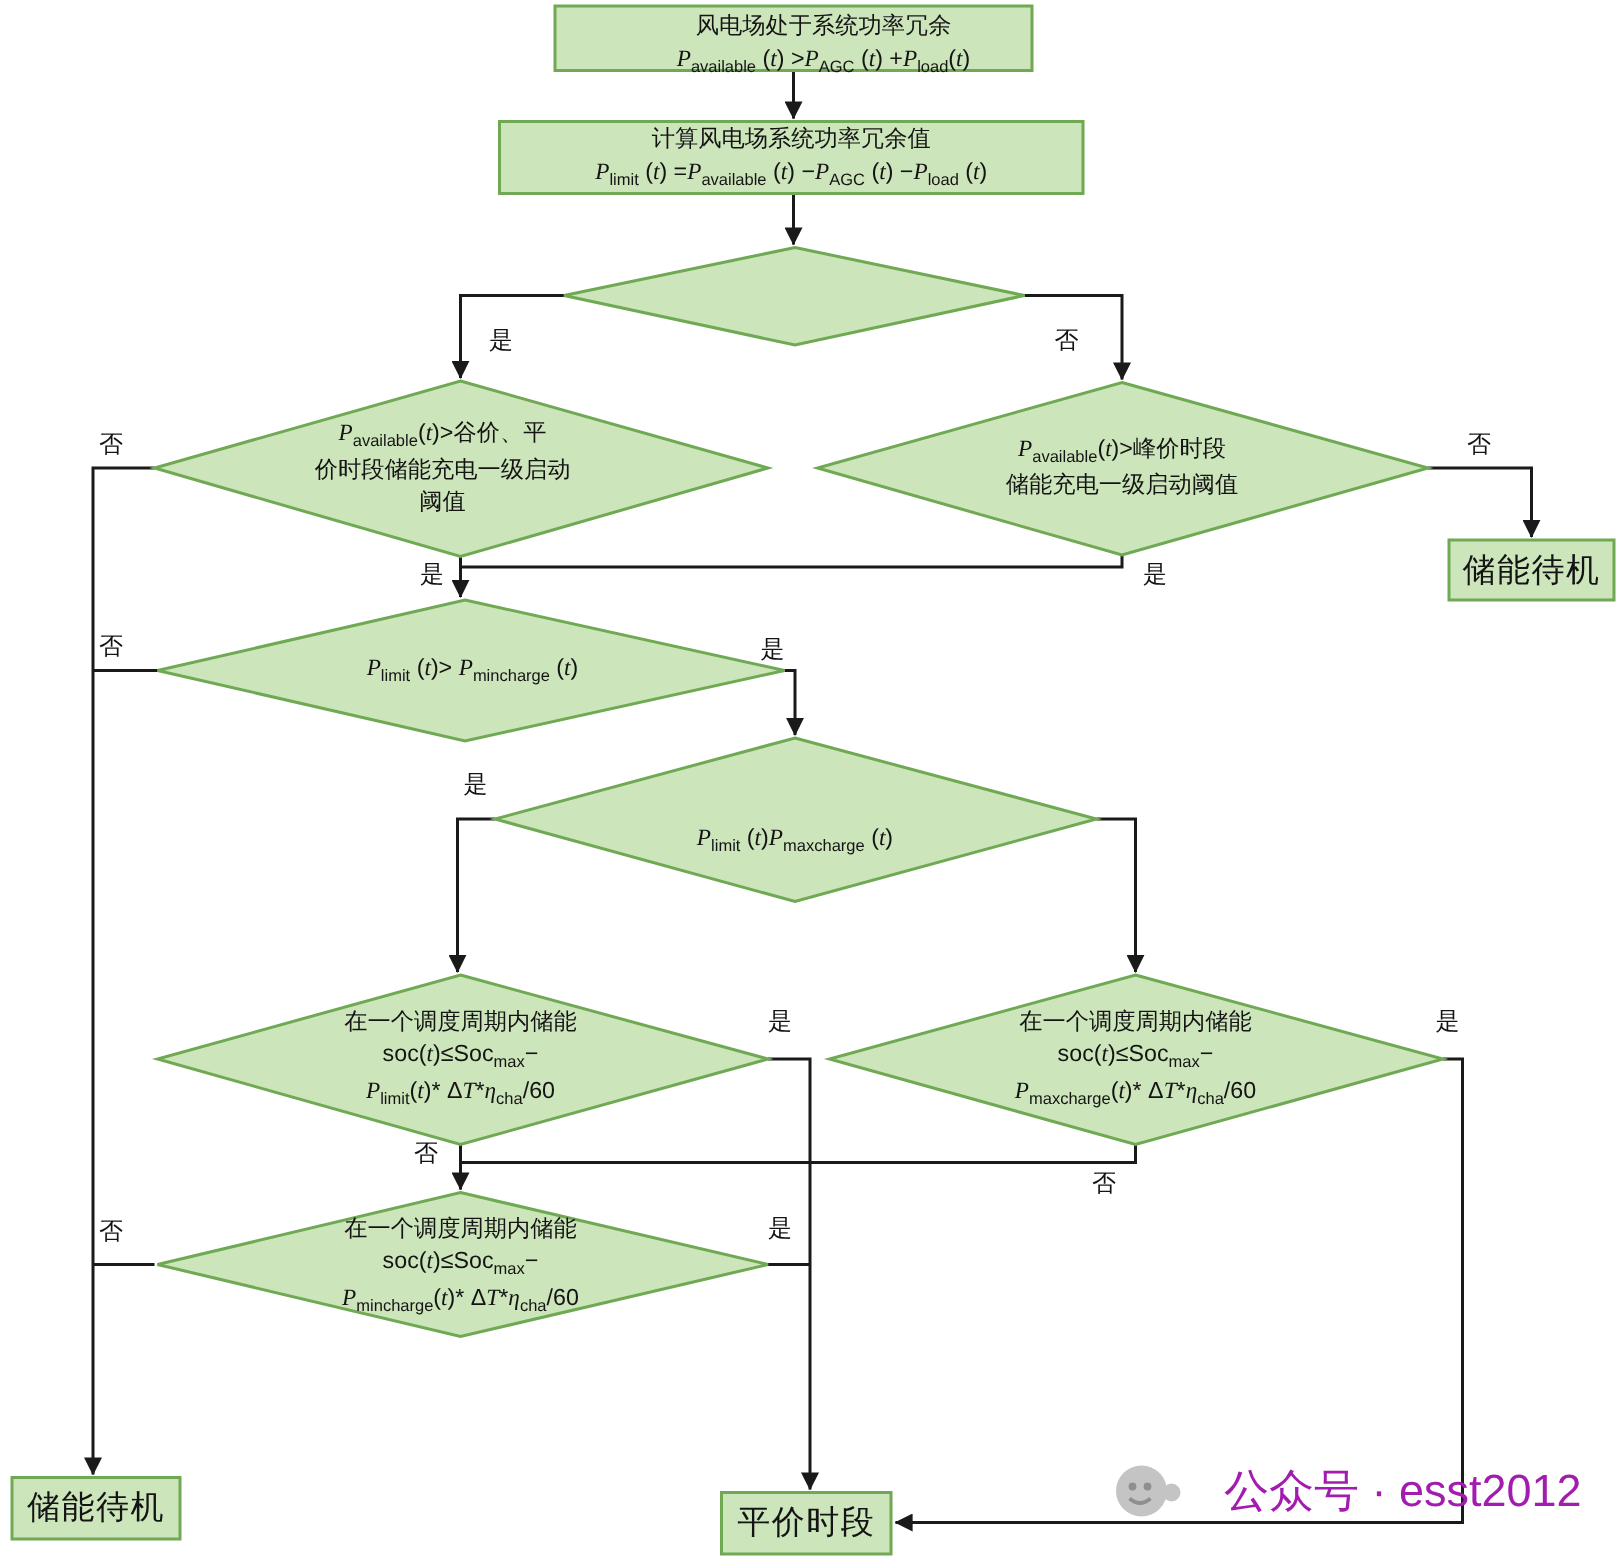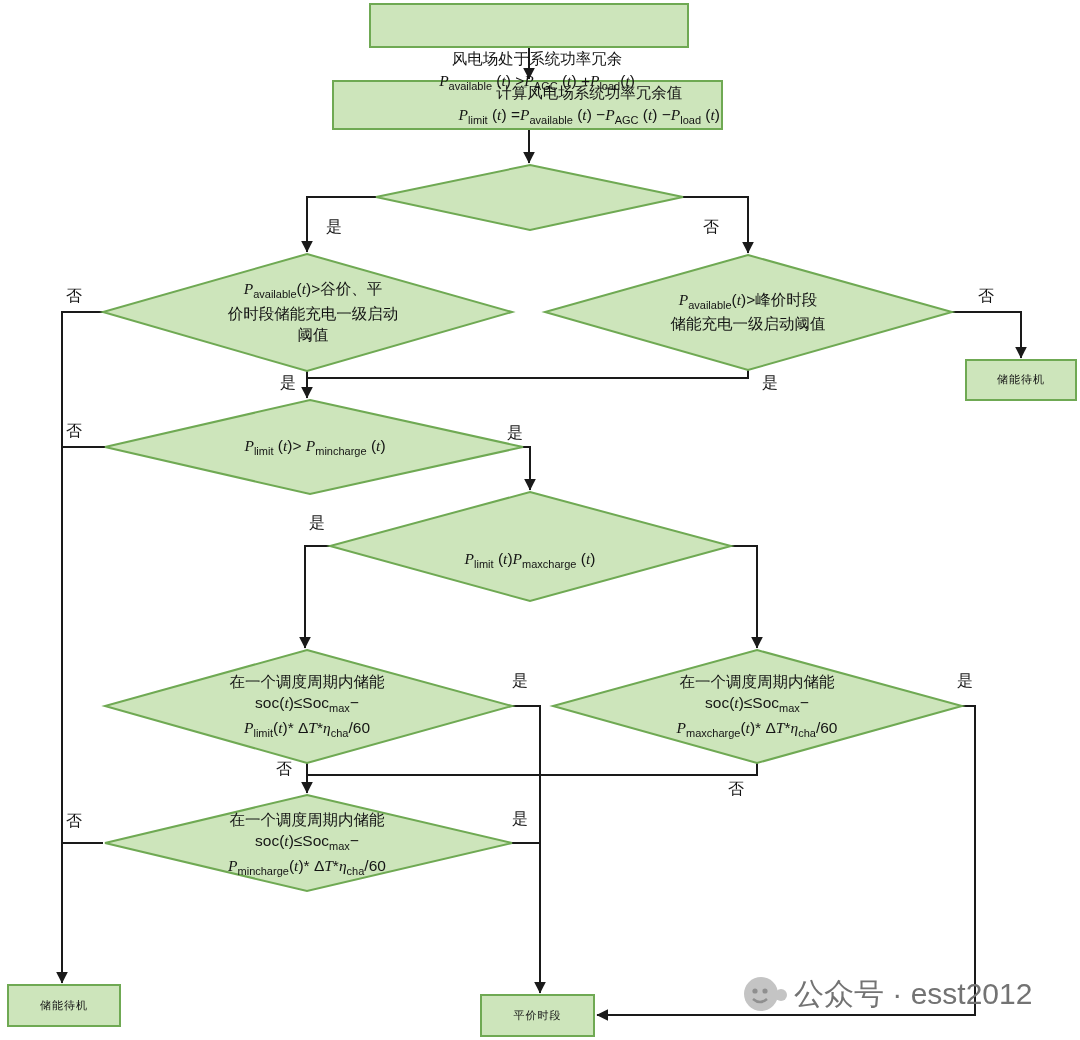--- a/index.html
+++ b/index.html
@@ -9,25 +9,25 @@
   }
   svg.wires{position:absolute;left:0;top:0;}
   .shape{fill:#cde5bb;stroke:#6fa953;stroke-width:2;}
   .link{fill:none;stroke:#1a1a1a;stroke-width:2;}
   .node-text{
     position:absolute;display:flex;align-items:center;justify-content:center;
     text-align:center;font-size:15.5px;line-height:1.4;
   }
   .node-text i{font-family:"Liberation Serif","DejaVu Serif",serif;font-style:italic;}
   .node-text sub{font-size:11px;}
-  .terminal{font-size:11px;letter-spacing:1px;align-items:center;}
+  .terminal{font-size:22px;letter-spacing:1px;align-items:center;}
   .lbl{position:absolute;font-size:16px;color:#141414;}
   .watermark{
-    position:absolute;left:740px;top:970px;display:flex;align-items:center;gap:6px;
-    color:#737373;font-size:30px;white-space:nowrap;
+    position:absolute;left:740px;top:970px;display:flex;align-items:center;gap:28px;
+    color:#a21caf;font-size:30px;white-space:nowrap;
   }
 </style>
 </head>
 <body>
 
 <div class="stage">
 
   <svg class="wires" width="1080" height="1040" viewBox="0 0 1080 1040">
     <defs>
       <marker id="arrow" viewBox="0 0 10 10" refX="9.5" refY="5" markerWidth="6" markerHeight="6" orient="auto-start-reverse">
@@ -66,27 +66,27 @@
       <polygon class="shape" points="530,492 731,546 530,601 330,546"></polygon>
       <polygon class="shape" points="307,650 512,706 307,763 105,706"></polygon>
       <polygon class="shape" points="757,650 962,706 757,763 553,706"></polygon>
       <polygon class="shape" points="307,795 512,843 307,891 105,843"></polygon>
       <rect class="shape" x="966" y="360" width="110" height="40"></rect>
       <rect class="shape" x="8" y="985" width="112" height="41"></rect>
       <rect class="shape" x="481" y="995" width="113" height="41"></rect>
     </g>
   </svg>
 
-  <div class="node-text" style="left:380px;top:5px;width:314px;height:50px;margin-top:41px;">
+  <div class="node-text" style="left:392px;top:5px;width:314px;height:50px;">
       <span>风电场处于系统功率冗余<br><i>P</i><sub>available</sub> (<i>t</i>) &gt;<i>P</i><sub>AGC</sub> (<i>t</i>) +<i>P</i><sub>load</sub>(<i>t</i>)</span>
     </div>
-  <div class="node-text" style="left:335px;top:82px;width:385px;height:46px;justify-content:flex-end;">
+  <div class="node-text" style="left:335px;top:82px;width:385px;height:46px;">
       <span>计算风电场系统功率冗余值<br><i>P</i><sub>limit</sub> (<i>t</i>) =<i>P</i><sub>available</sub> (<i>t</i>) −<i>P</i><sub>AGC</sub> (<i>t</i>) −<i>P</i><sub>load</sub> (<i>t</i>)</span>
     </div>
-  <div class="node-text" style="left:136px;top:262px;width:354px;height:100px;">
+  <div class="node-text" style="left:118px;top:262px;width:354px;height:100px;">
       <span><i>P</i><sub>available</sub>(<i>t</i>)&gt;谷价、平<br>价时段储能充电一级启动<br>阈值</span>
     </div>
   <div class="node-text" style="left:580px;top:272px;width:336px;height:80px;">
       <span><i>P</i><sub>available</sub>(<i>t</i>)&gt;峰价时段<br>储能充电一级启动阈值</span>
     </div>
   <div class="node-text" style="left:150px;top:420px;width:330px;height:54px;justify-content:center;">
       <span><i>P</i><sub>limit</sub> (<i>t</i>)&gt; <i>P</i><sub>mincharge</sub> (<i>t</i>)</span>
     </div>
   <div class="node-text" style="left:370px;top:520px;width:320px;height:52px;align-items:flex-end;">
       <span><i>P</i><sub>limit</sub> (<i>t</i>)<i>P</i><sub>maxcharge</sub> (<i>t</i>)</span>

